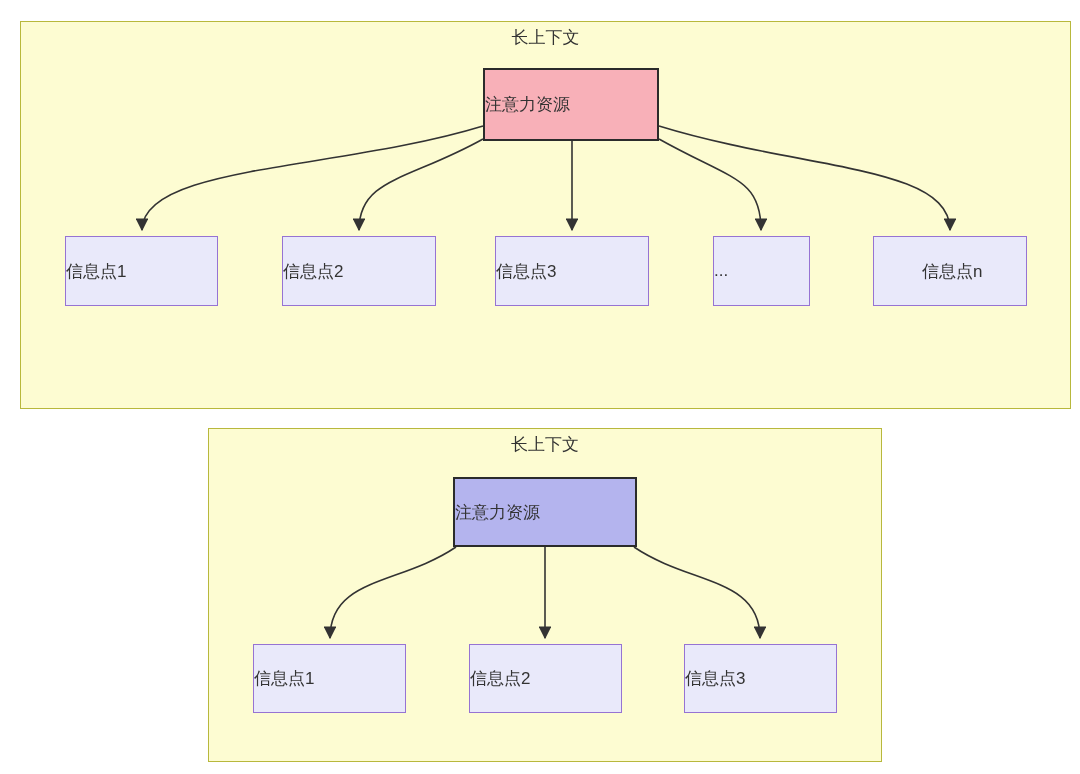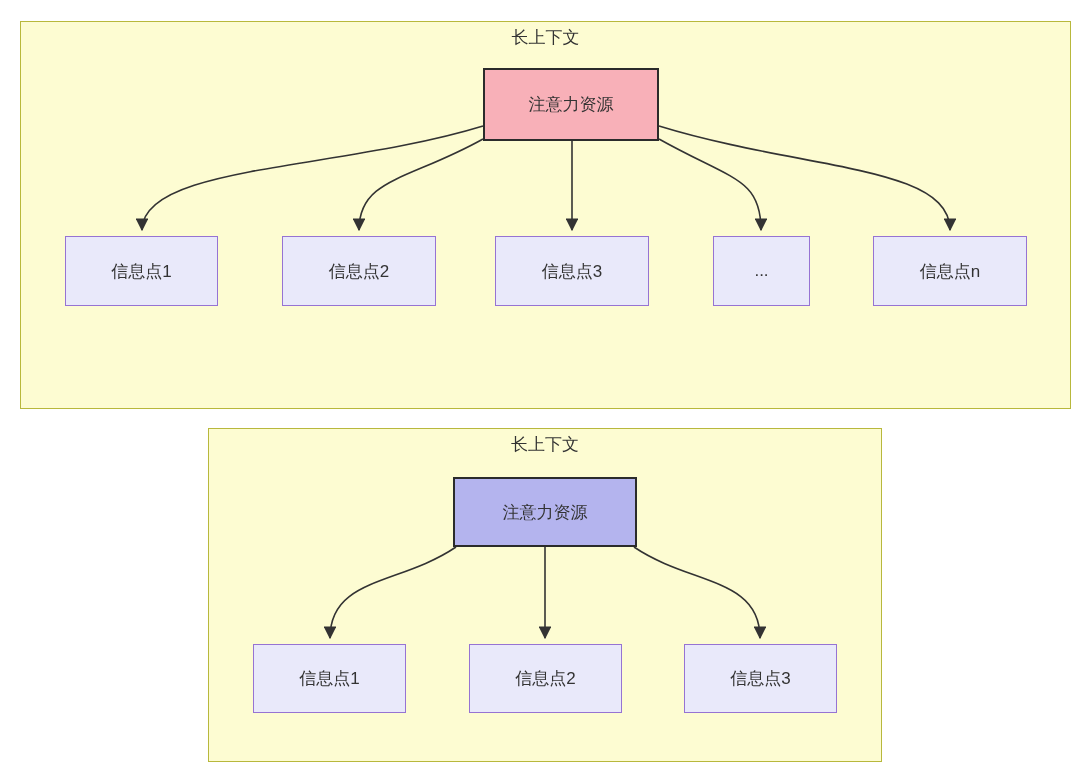--- a/index.html
+++ b/index.html
@@ -23,21 +23,20 @@
     left: 0; right: 0;
     text-align: center;
     font-size: 17px;
     color: var(--text_color, #333333);
   }
   .node {
     position: absolute;
     box-sizing: border-box;
     display: flex;
     align-items: center;
-    justify-content: center;
     font-size: 17px;
     color: var(--text_color, #333333);
   }
   .attention {
     border: 2px solid var(--attention_border, #2b2b2b);
   }
   .attention-long { background: var(--attention_long_fill, #f8b0b8); }
   .attention-short { background: var(--attention_short_fill, #b4b4ee); }
   .info {
     background: var(--info_fill, #e9e9fa);
@@ -96,21 +95,21 @@
   </div>
   <div class="node info" style="left:282px; top:236px; width:154px; height:70px;">
     <span>信息点2</span>
   </div>
   <div class="node info" style="left:495px; top:236px; width:154px; height:70px;">
     <span>信息点3</span>
   </div>
   <div class="node info" style="left:713px; top:236px; width:97px; height:70px;">
     <span>...</span>
   </div>
-  <div class="node info" style="left:873px; top:236px; width:154px; height:70px;">
+  <div class="node info" style="left:873px; top:236px; width:154px; height:70px;padding-left:48px;">
     <span>信息点n</span>
   </div>
 
   <div class="node attention attention-short" style="left:453px; top:477px; width:184px; height:70px;">
     <span>注意力资源</span>
   </div>
 
   <div class="node info" style="left:253px; top:644px; width:153px; height:69px;">
     <span>信息点1</span>
   </div>

